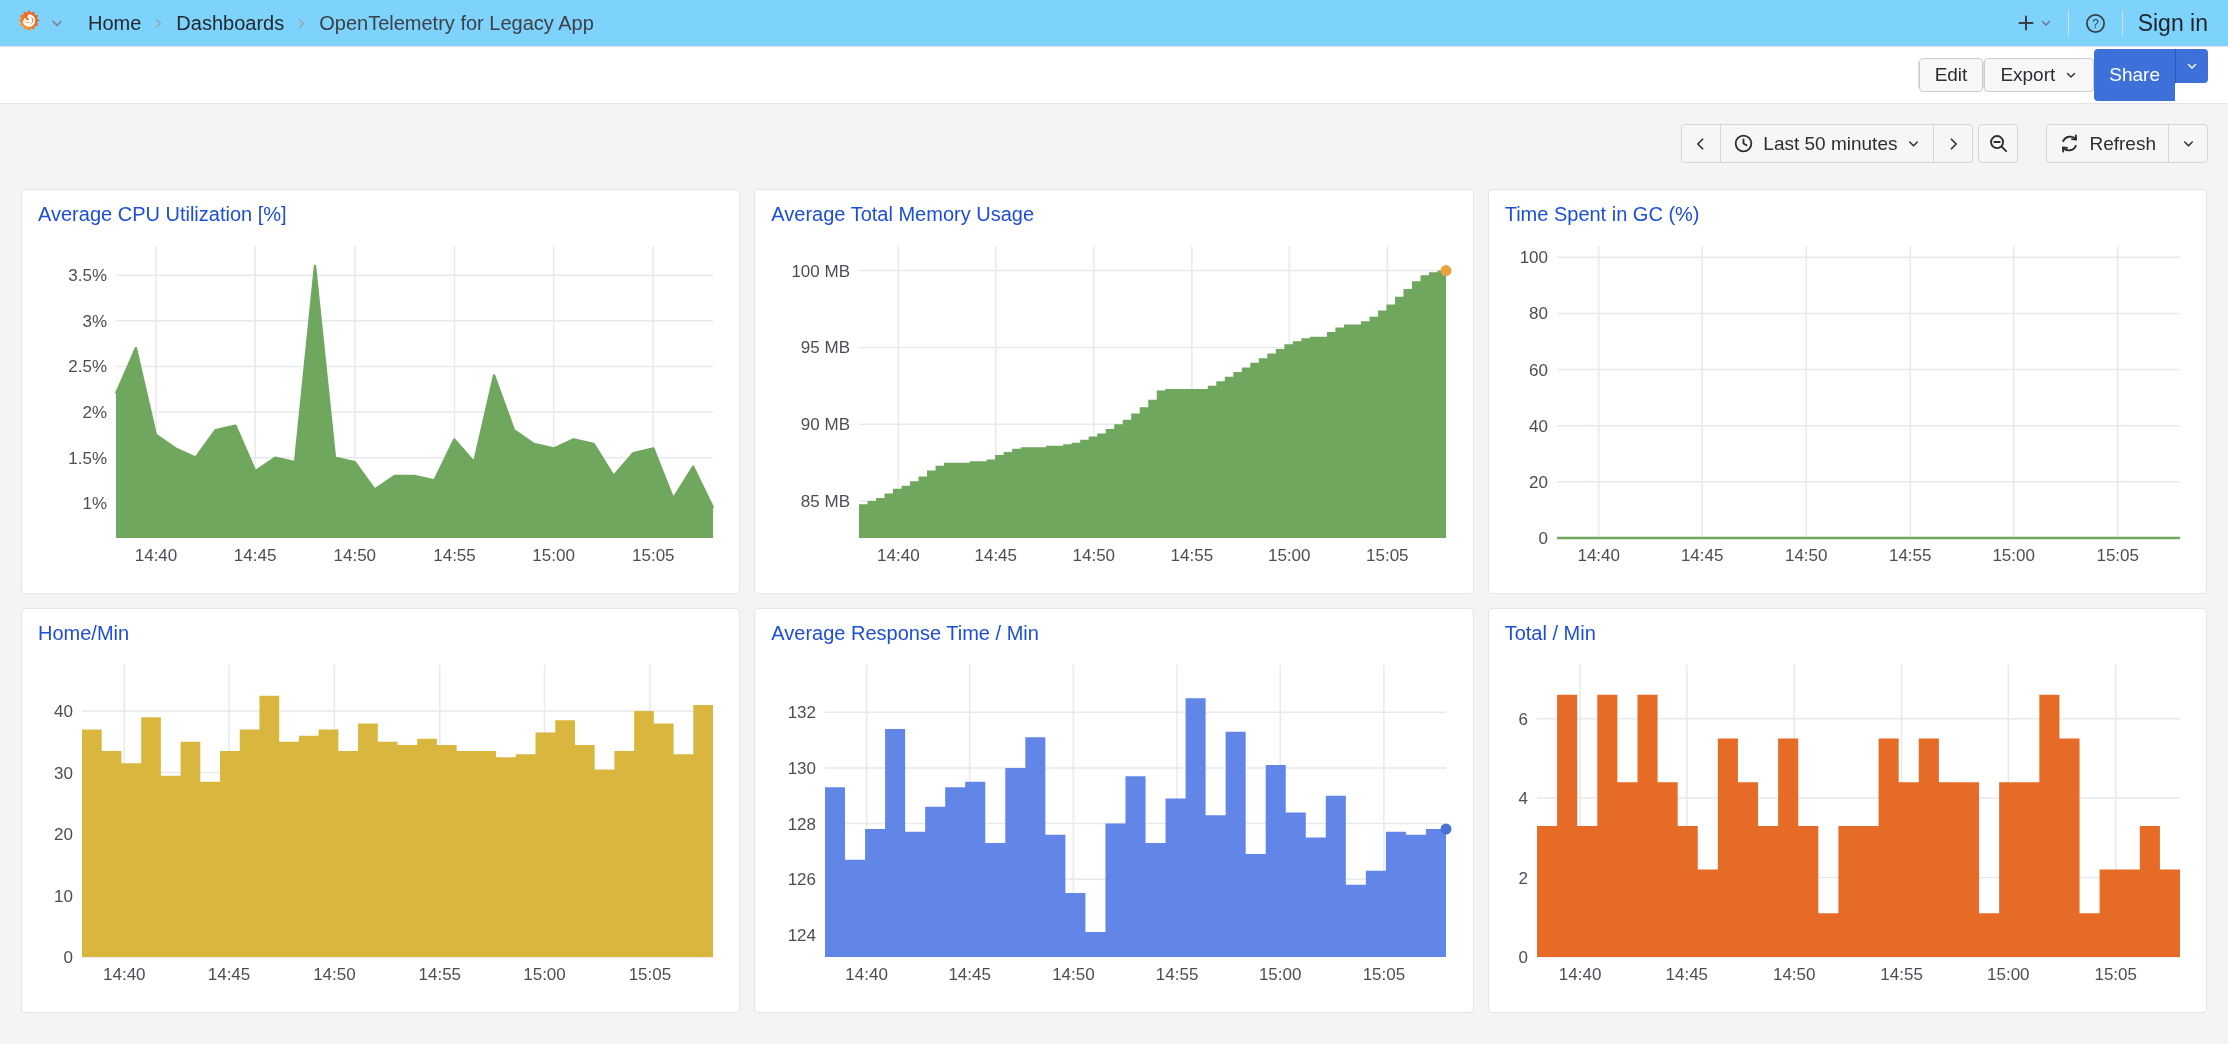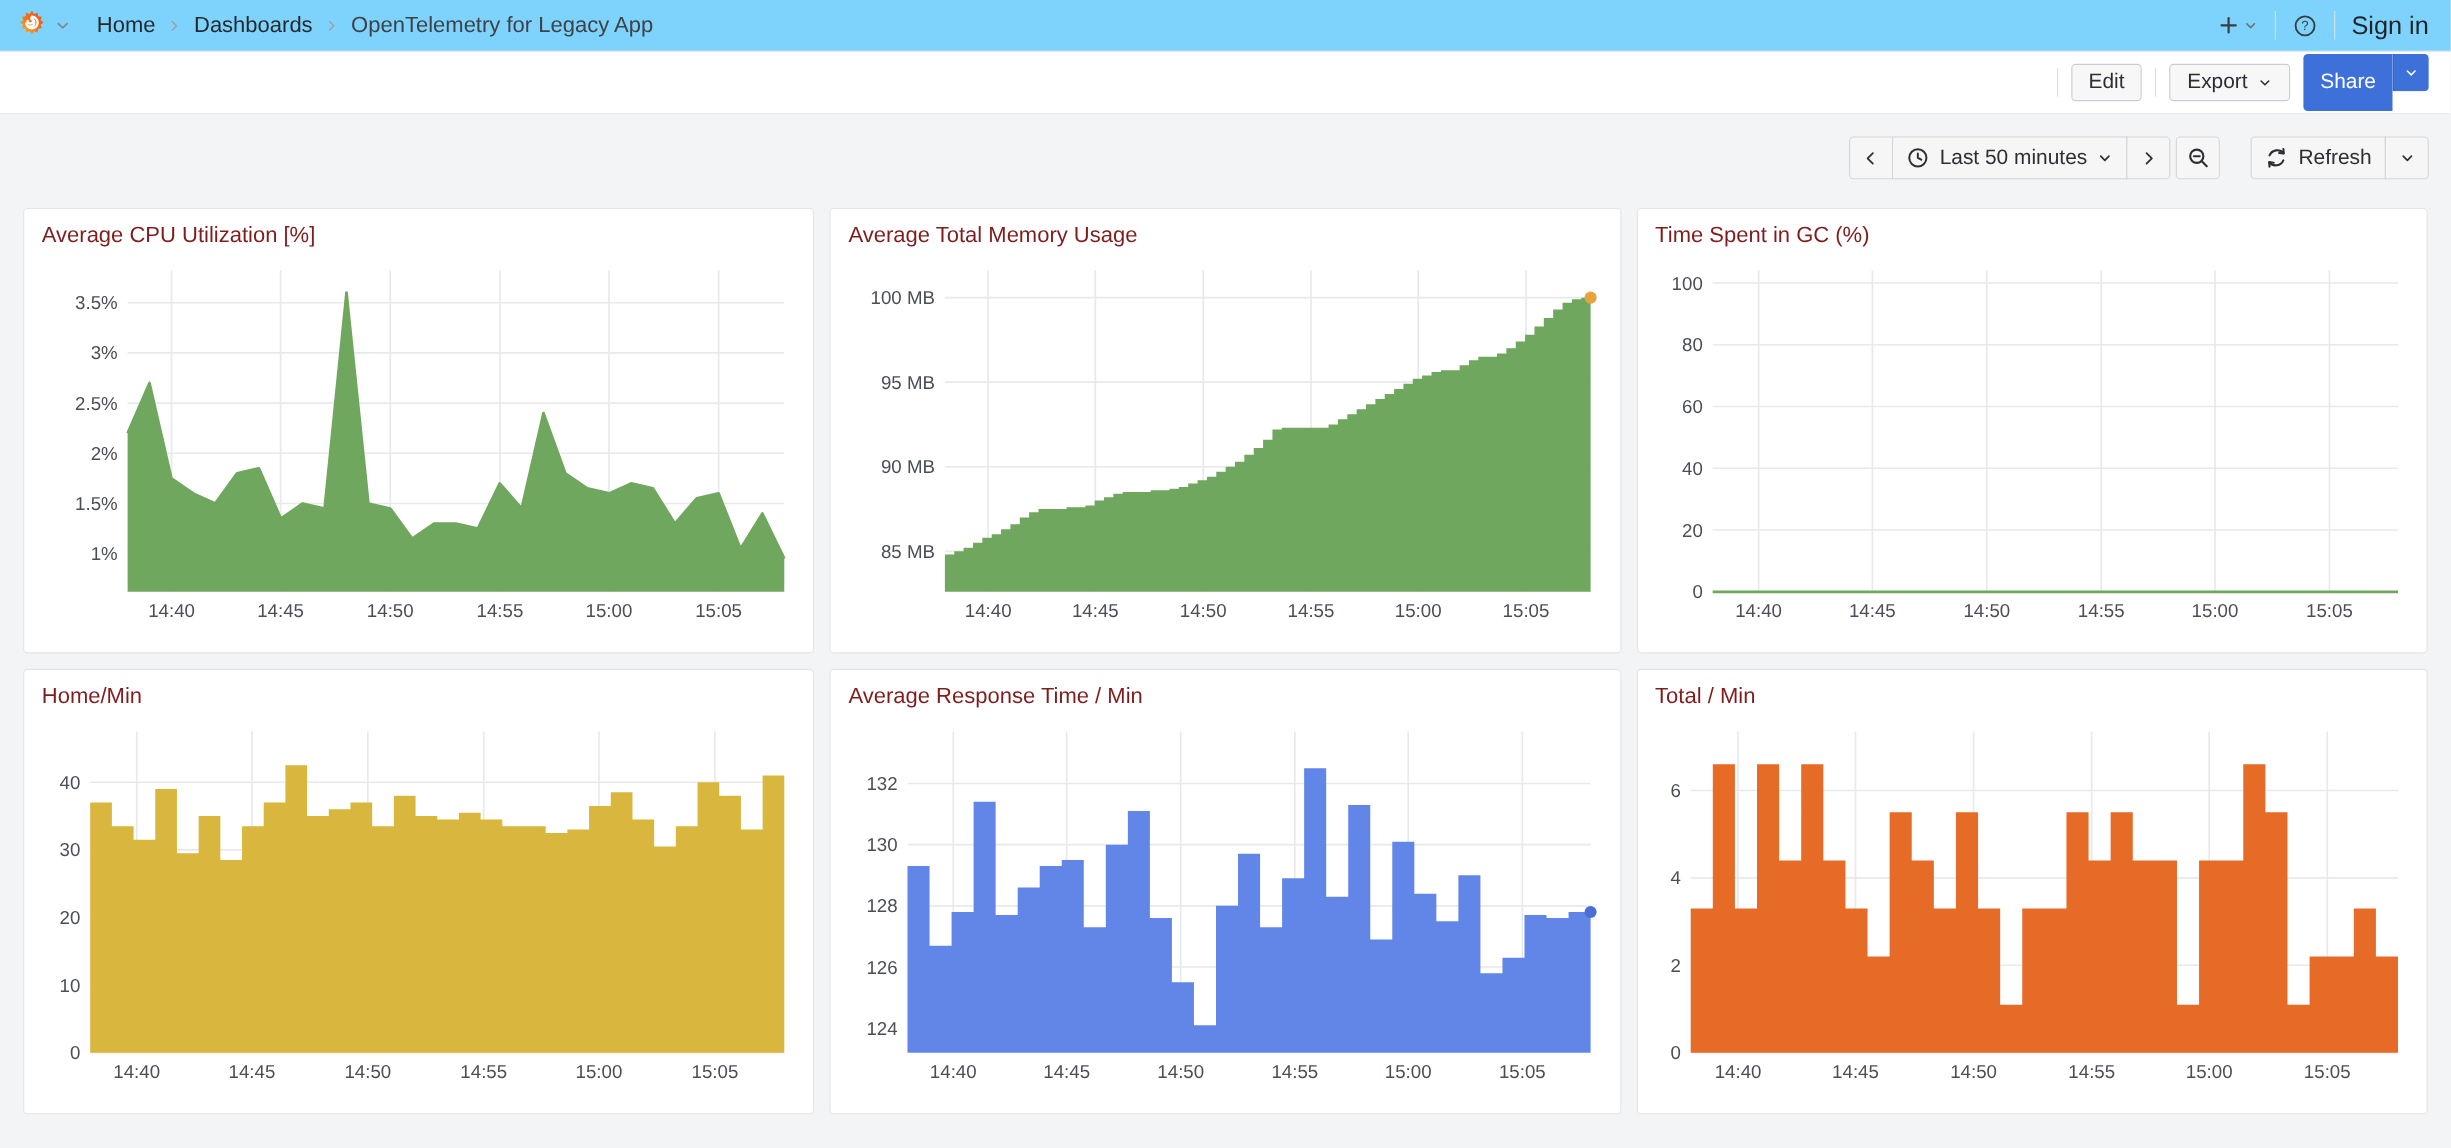--- a/index.html
+++ b/index.html
@@ -25,21 +25,21 @@
   }
   .search-placeholder { flex: 1; font-size: 19px; color: #73767D; }
   .shortcut { font-size: 17px; color: #73767D; font-family: "DejaVu Sans", sans-serif; }
   .icon-btn { display: flex; align-items: center; gap: 3px; padding: 4px 2px; cursor: pointer; }
   .vdiv { width: 1px; height: 26px; background: #DCDDE1; }
   .signin { font-size: 23px; font-weight: 400; color: #1F2329; cursor: pointer; padding: 4px 2px; }
 
   
   .toolbar {
     height: 57px; background: #fff; border-bottom: 1px solid #E4E5E8;
-    display: flex; align-items: center; justify-content: flex-end; padding: 0 20px; gap: 12px;
+    display: flex; align-items: center; justify-content: flex-end; padding: 0 20px; gap: 0;
   }
   .btn {
     height: 34px; display: inline-flex; align-items: center; gap: 9px; padding: 0 15px;
     border: 1px solid #CBCDD2; border-radius: 4px; background: #F7F7F8;
     font-size: 19px; font-weight: 500; color: #2B2E33; cursor: pointer;
   }
   .share-group { display: flex; }
   .btn-primary {
     height: 52px; display: inline-flex; align-items: center; padding: 0 15px;
     border-radius: 4px 0 0 4px; font-size: 19px; font-weight: 500; color: #fff; cursor: pointer;
@@ -64,21 +64,21 @@
   .ctl-single { border-radius: 4px; margin-left: 5px !important; }
   .refresh-group { display: flex; margin-left: 28px; }
   .narrow { width: 40px; padding: 0; }
 
   
   .grid { display: grid; grid-template-columns: repeat(3, 1fr); gap: 14px; padding: 0 21px; }
   .panel {
     background: #fff; border: 1px solid #E2E4E7; border-radius: 4px;
     height: 405px; padding: 12px 16px; overflow: hidden;
   }
-  .panel-title { font-size: 20px; font-weight: 500; color: #7f1d1d; line-height: 24px; cursor: pointer; display:inline-block; }
+  .panel-title { font-size: 20px; font-weight: 500; color: #1d4ed8; line-height: 24px; cursor: pointer; display:inline-block; }
   .chart { height: 336px; margin-top: 6px; }
   svg text { font-family: "Liberation Sans", sans-serif; }
   .icon { display: inline-flex; }
 </style>
 </head>
 <body>
 
 <div class="navbar">
   <div class="nav-left">
     <div class="logo-wrap">

